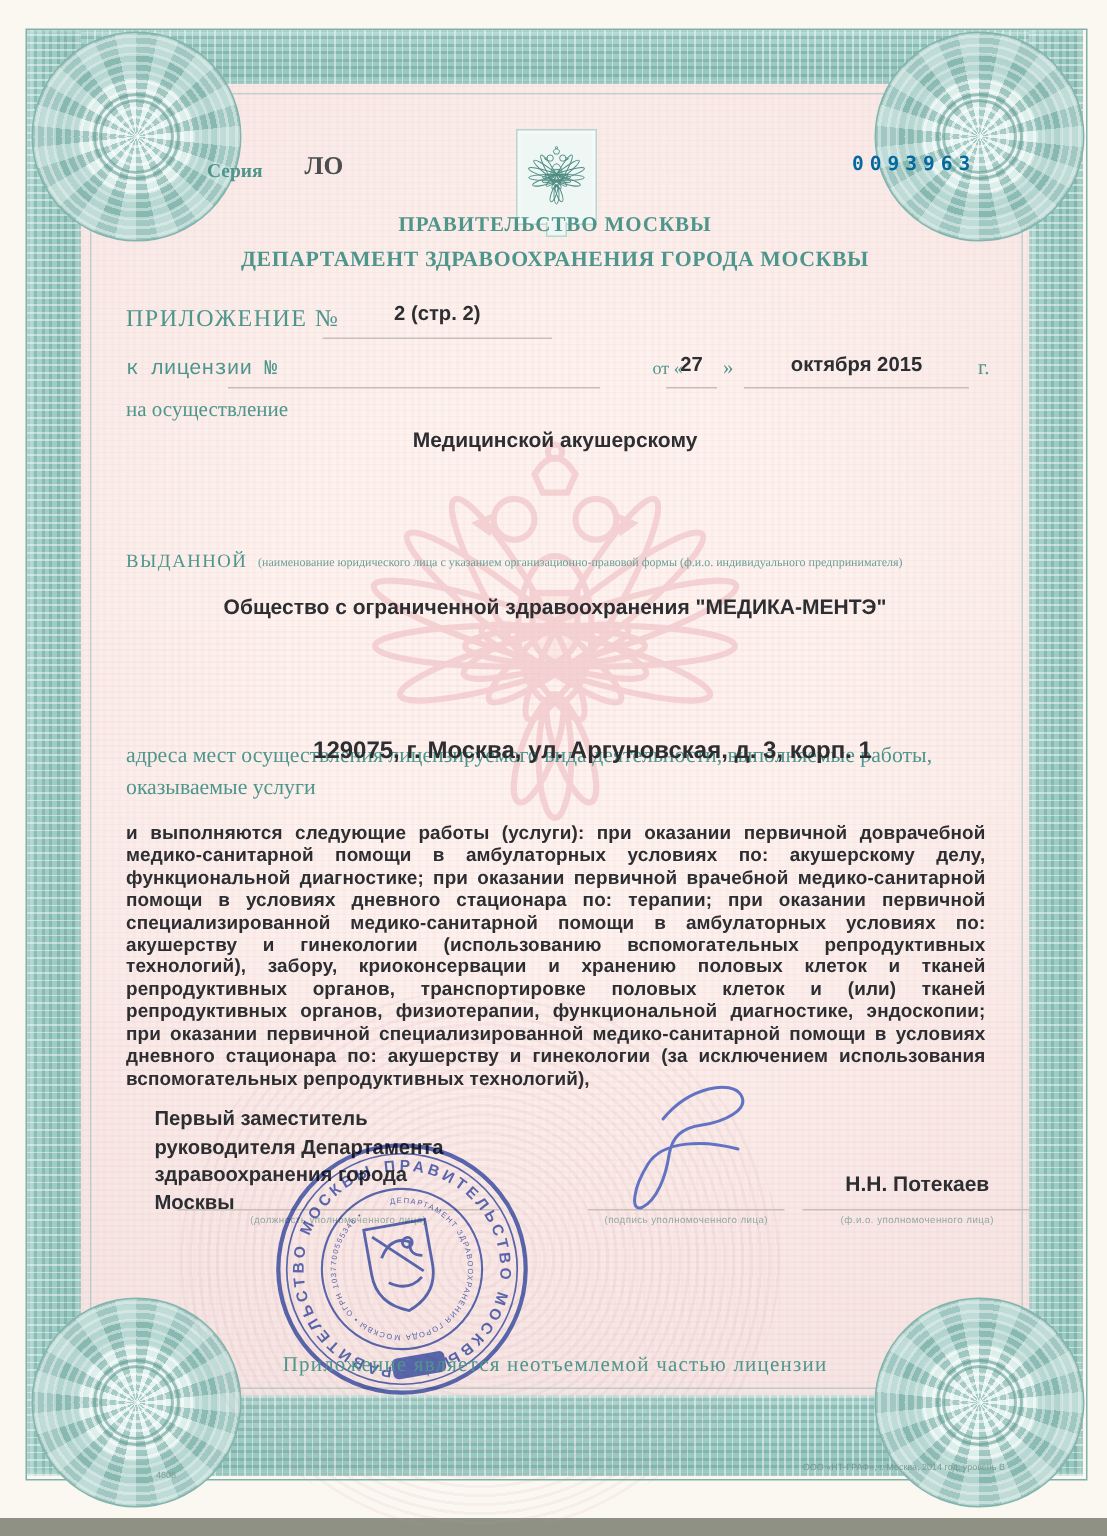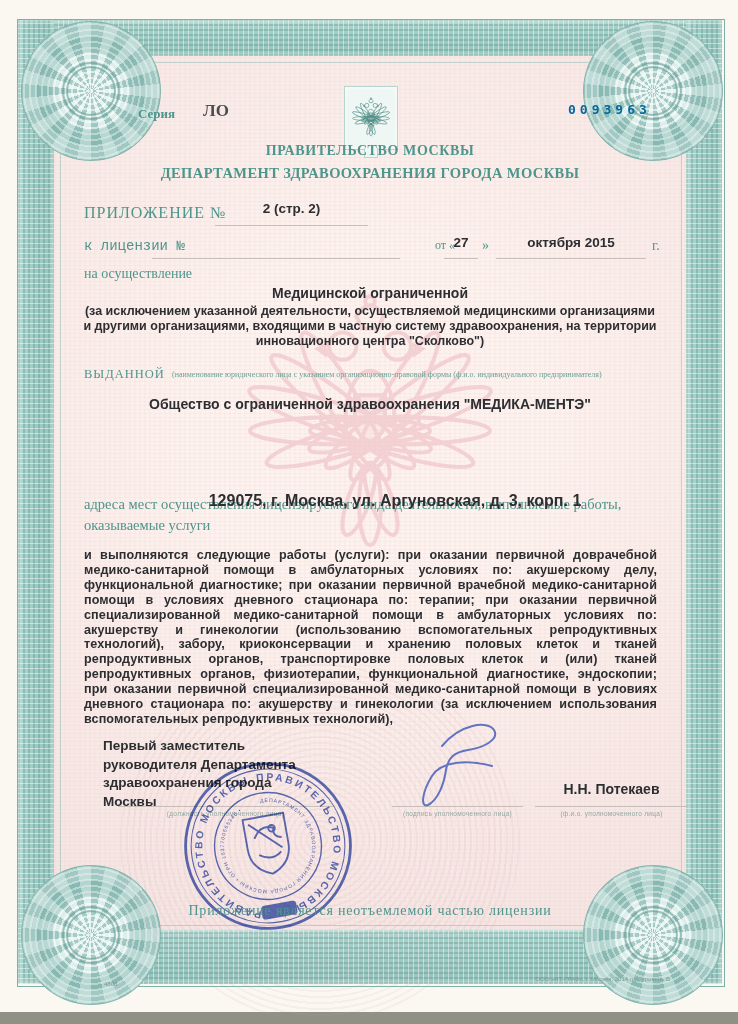--- a/index.html
+++ b/index.html
@@ -149,22 +149,21 @@
   <div class="fill-line" style="left:152px;top:258px;width:248px;"></div>
   <div class="abs t-serif" style="left:414px;top:238px;font-size:12px;margin-left:21px;">от «</div>
   <div class="abs t-print center" style="left:444px;top:235px;width:34px;font-size:13.5px;">27</div>
   <div class="fill-line" style="left:444px;top:258px;width:34px;"></div>
   <div class="abs t-serif" style="left:482px;top:238px;font-size:14px;">»</div>
   <div class="abs t-print center" style="left:496px;top:235px;width:150px;font-size:13.5px;">октября 2015</div>
   <div class="fill-line" style="left:496px;top:258px;width:150px;"></div>
   <div class="abs t-serif" style="left:652px;top:238px;font-size:14px;">г.</div>
 
   <div class="abs t-serif" style="left:84px;top:266px;font-size:14px;">на осуществление</div>
-  <div class="abs t-print center" style="left:54px;top:285px;width:632px;font-size:14px;">Медицинской ограниченной</div>
-  <div class="abs t-print center" style="left:80px;top:304px;width:580px;font-size:12.5px;font-weight:600;line-height:15px;">(за исключением указанной деятельности, осуществляемой медицинскими организациями и другими организациями, входящими в частную систему здравоохранения, на территории инновационного центра "Сколково")</div>
+  <div class="abs t-print center" style="left:54px;top:285px;width:632px;font-size:14px;">Медицинской акушерскому</div>
 
   <div class="abs t-serif" style="left:84px;top:367px;font-size:12.5px;letter-spacing:1px;">ВЫДАННОЙ</div>
   <div class="abs t-serif" style="left:172px;top:370px;width:500px;font-size:8px;color:#6ba199;">(наименование юридического лица с указанием организационно-правовой формы  (ф.и.о. индивидуального предпринимателя)</div>
   <div class="abs t-print center" style="left:54px;top:396px;width:632px;font-size:14px;">Общество с ограниченной здравоохранения "МЕДИКА-МЕНТЭ"</div>
 
   <div class="abs t-serif" style="left:84px;top:494px;width:578px;font-size:14.5px;line-height:21px;white-space:pre-line;">адреса мест осуществления лицензируемого вида деятельности, выполняемые работы,
 оказываемые услуги</div>
   <div class="abs t-print center" style="left:160px;top:492px;width:470px;font-size:16px;">129075, г. Москва, ул. Аргуновская, д. 3, корп. 1</div>
 
   <div class="abs t-print" style="left:84px;top:548px;width:573px;font-size:12.6px;line-height:14.9px;text-align:justify;letter-spacing:.1px;">и выполняются следующие работы (услуги): при оказании первичной доврачебной медико-санитарной помощи в амбулаторных условиях по: акушерскому делу, функциональной диагностике; при оказании первичной врачебной медико-санитарной помощи в условиях дневного стационара по: терапии; при оказании первичной специализированной медико-санитарной помощи в амбулаторных условиях по: акушерству и гинекологии (использованию вспомогательных репродуктивных технологий), забору, криоконсервации и хранению половых клеток и тканей репродуктивных органов, транспортировке половых клеток и (или) тканей репродуктивных органов, физиотерапии, функциональной диагностике, эндоскопии; при оказании первичной специализированной медико-санитарной помощи в условиях дневного стационара по: акушерству и гинекологии (за исключением использования вспомогательных репродуктивных технологий),</div>

